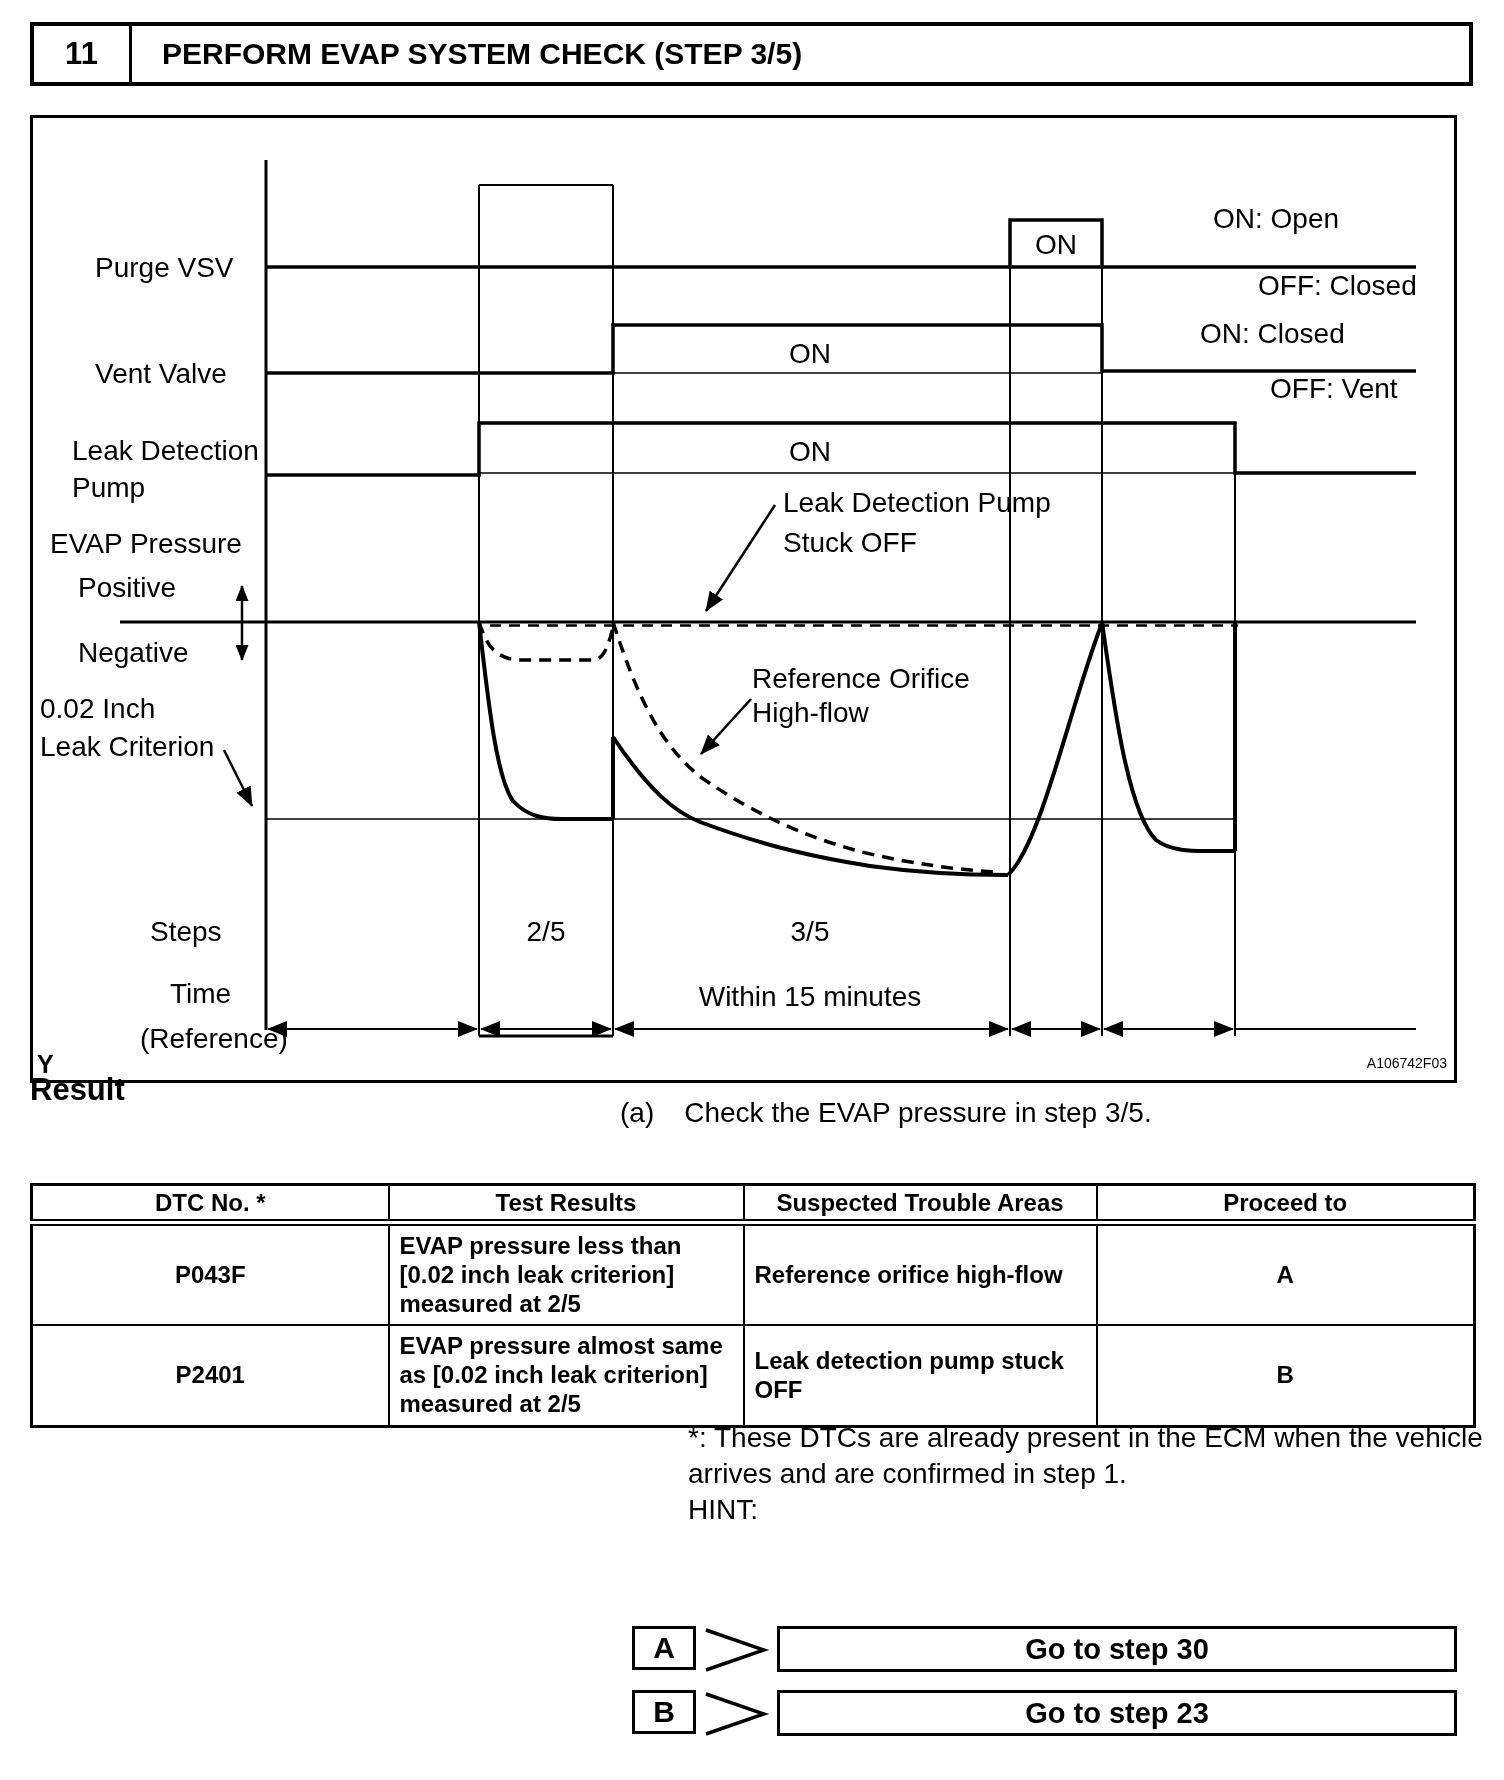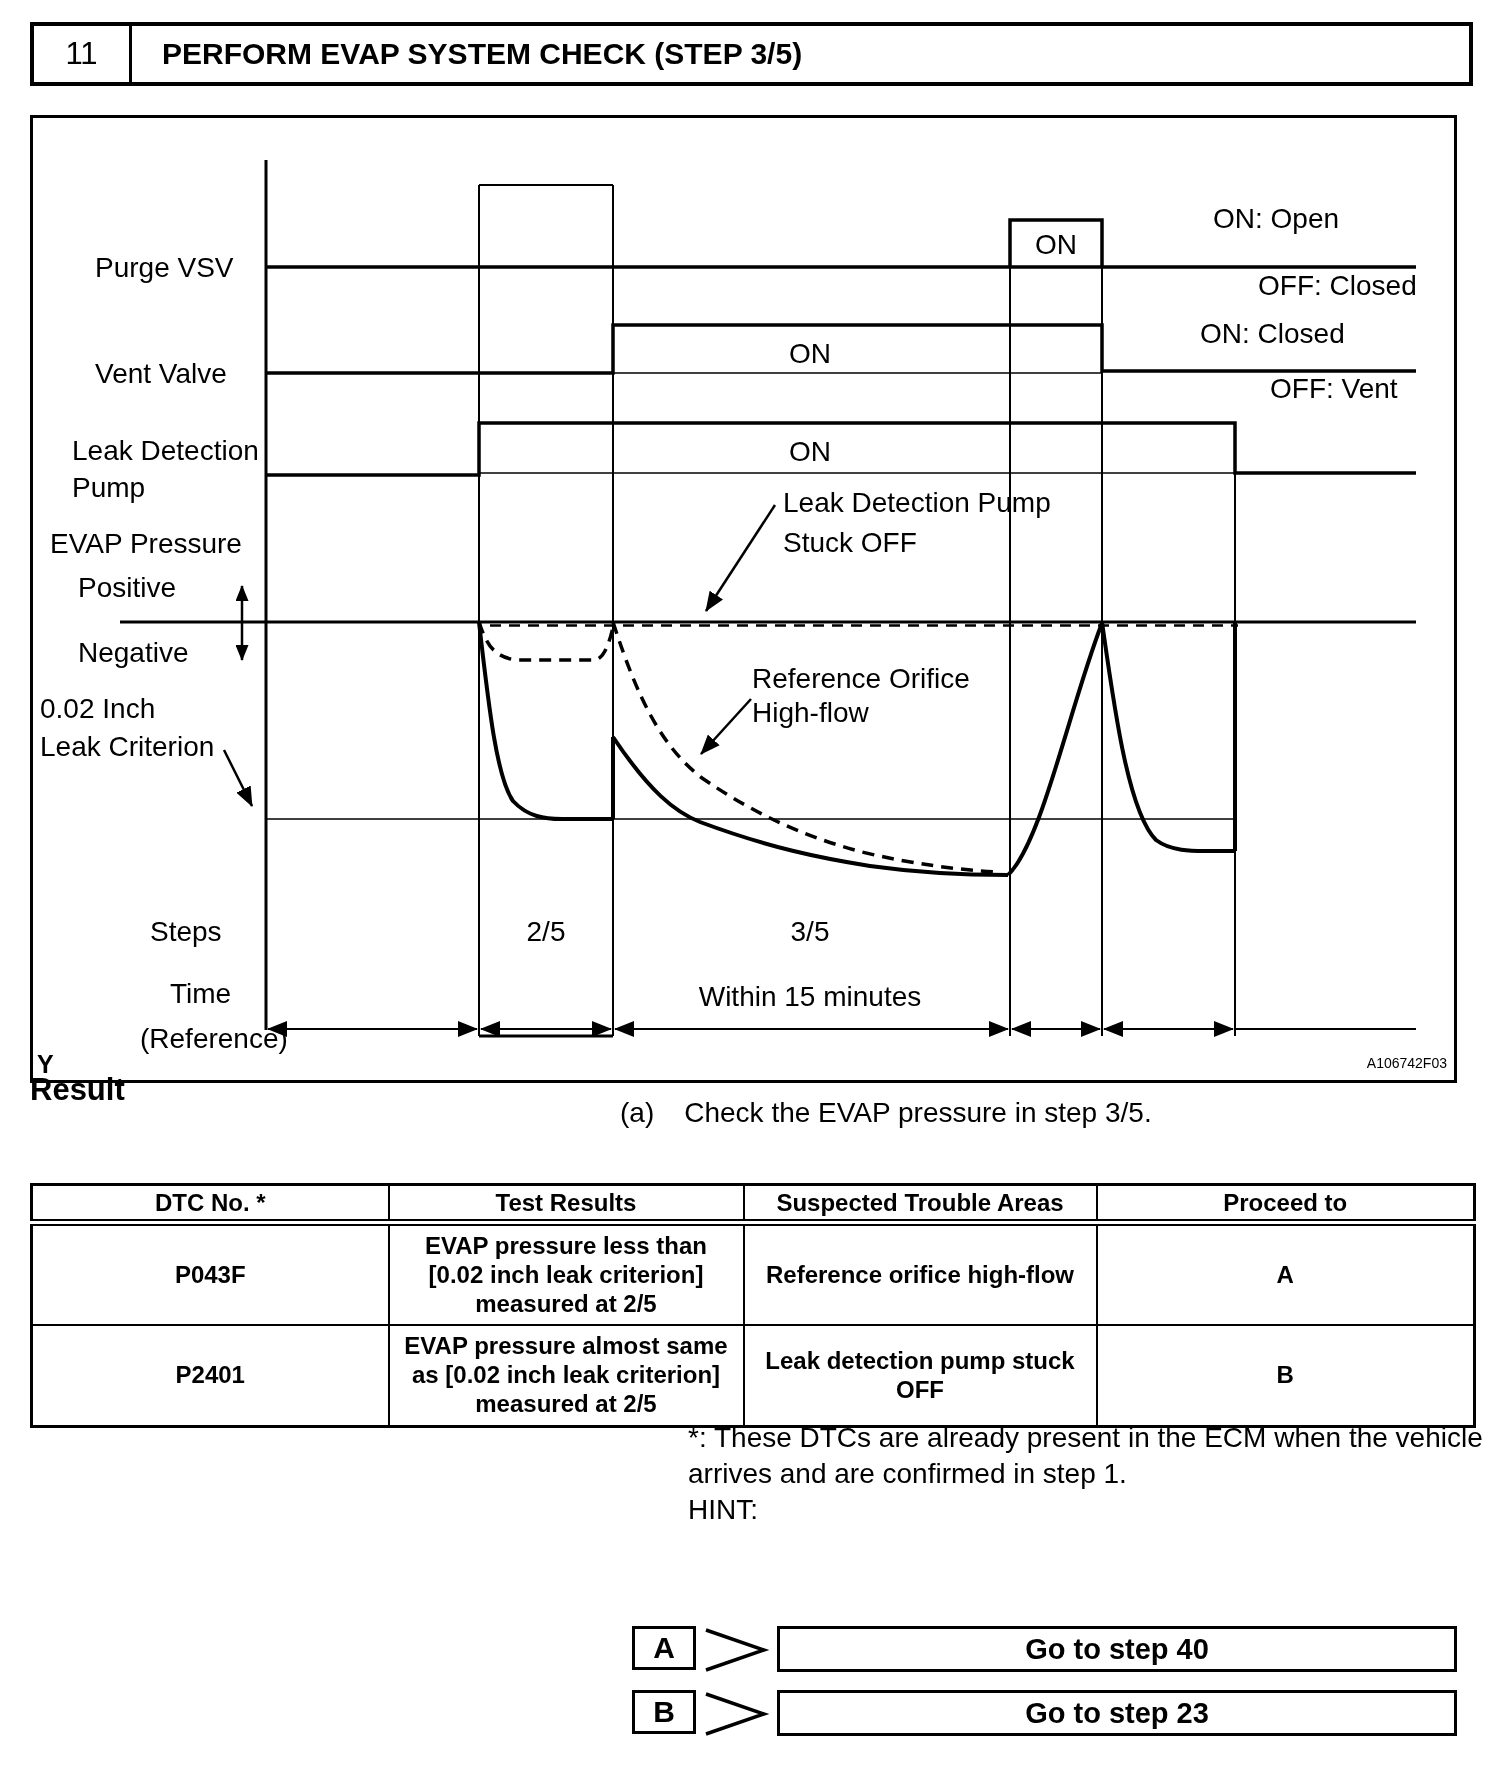--- a/index.html
+++ b/index.html
@@ -1,41 +1,41 @@
 <!DOCTYPE html>
 <html><head>
 <meta charset="utf-8">
 <style>
   html,body{margin:0;padding:0;background:#fff;}
   body{font-family:"Liberation Sans",sans-serif;color:#000;}
   #page{position:relative;width:1504px;height:1780px;background:#fff;overflow:hidden;}
 
   
   .hdr{position:absolute;left:30px;top:22px;width:1443px;height:64px;border:4px solid #000;display:flex;box-sizing:border-box;}
-  .hdr-num{width:95px;border-right:3px solid #000;display:flex;align-items:center;justify-content:center;font-size:31px;font-weight:normal;}
+  .hdr-num{width:95px;border-right:3px solid #000;display:flex;align-items:center;justify-content:center;font-size:31px;font-weight:bold;}
   .hdr-title{flex:1;display:flex;align-items:center;padding-left:30px;font-size:30px;font-weight:bold;letter-spacing:0px;}
 
   
   .fig{position:absolute;left:30px;top:115px;}
 
   
   .caption{position:absolute;left:620px;top:1097px;font-size:28px;}
   .caption .idx{margin-right:30px;}
 
   
   .result-h{position:absolute;left:30px;top:1072px;font-size:31px;font-weight:bold;}
 
   
   table.res{position:absolute;left:30px;top:1183px;width:1443px;border-collapse:collapse;table-layout:fixed;border-radius:10px;}
   table.res th,table.res td{border:2px solid #000;font-size:24px;font-weight:bold;box-sizing:border-box;}
   table.res{border:3px solid #000;}
   table.res thead th{height:38px;text-align:center;border-bottom:7px double #000;padding:2px 4px;}
   table.res td{height:93px;padding:6px 10px;line-height:1.2;}
   td.c-center{text-align:center;}
-  td.c-left{text-align:center;padding-right:14px;}
+  td.c-left{text-align:left;padding-right:14px;}
 
   
   .notes{position:absolute;left:688px;top:1420px;width:800px;font-size:28px;line-height:36px;}
   .notes p{margin:0;}
 
   
   .go-row{position:absolute;left:632px;height:48px;}
   .go-row.rowA{top:1626px;}
   .go-row.rowB{top:1690px;}
   .go-tag{position:absolute;left:0;top:0;width:64px;height:44px;border:3px solid #000;display:flex;align-items:center;justify-content:center;font-size:30px;font-weight:bold;background:#fff;box-sizing:border-box;}
@@ -206,21 +206,21 @@
   <div class="notes">
     <p>*: These DTCs are already present in the ECM when the vehicle arrives and are confirmed in step 1.</p>
     <p>HINT:</p>
   </div>
 
   <div class="go-row rowA">
     <div class="go-tag">A</div>
     <svg class="go-arrow" width="78" height="52" viewBox="0 0 78 52">
       <polyline points="8,6 66,26 8,46" fill="#fff" stroke="#000" stroke-width="3.5" stroke-linejoin="miter"></polyline>
     </svg>
-    <div class="go-box">Go to step 40</div>
+    <div class="go-box">Go to step 30</div>
   </div>
 
   <div class="go-row rowB">
     <div class="go-tag">B</div>
     <svg class="go-arrow" width="78" height="52" viewBox="0 0 78 52">
       <polyline points="8,6 66,26 8,46" fill="#fff" stroke="#000" stroke-width="3.5" stroke-linejoin="miter"></polyline>
     </svg>
     <div class="go-box">Go to step 23</div>
   </div>
 

